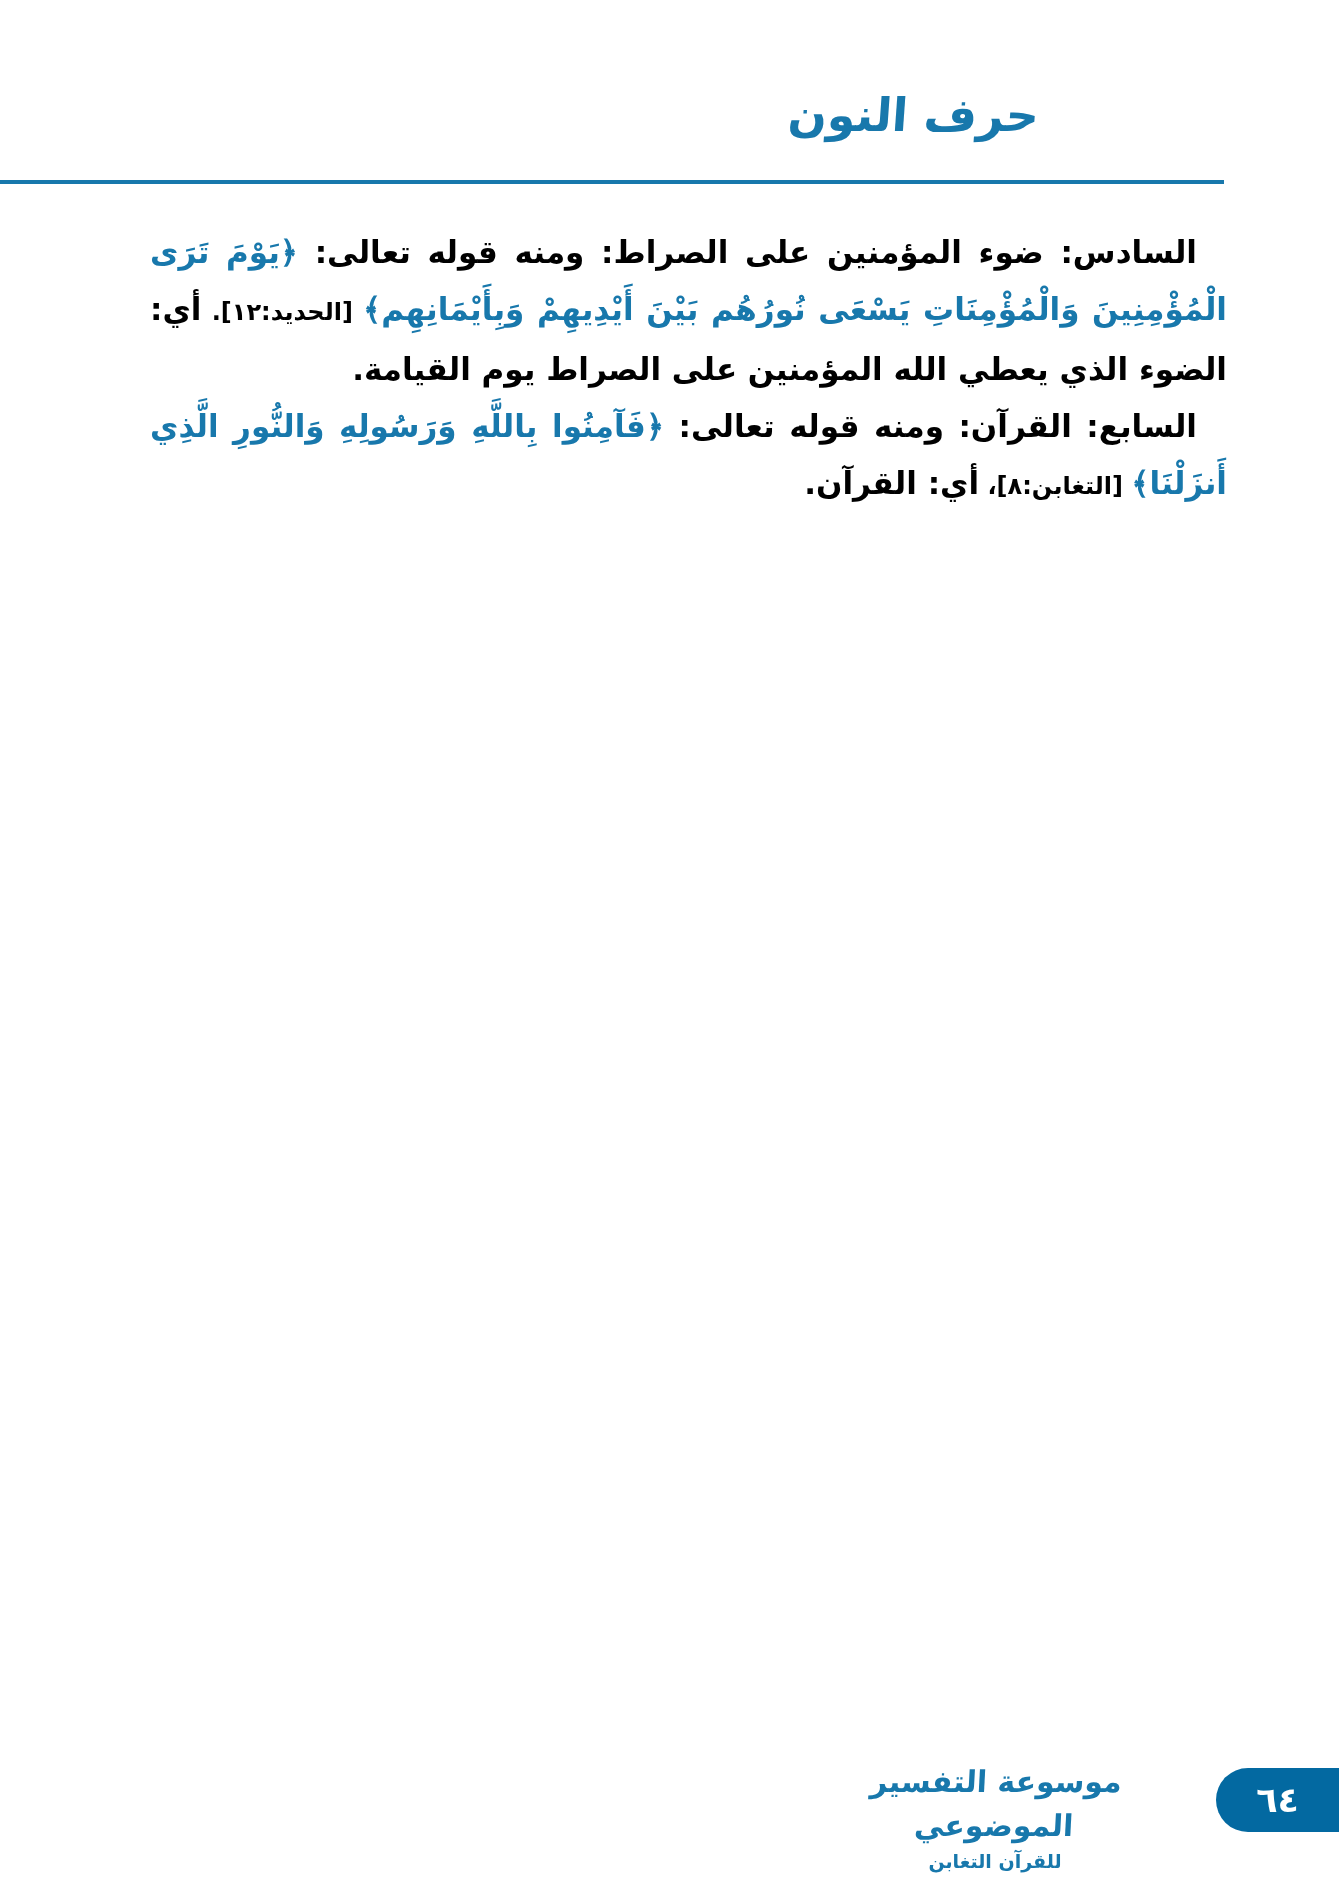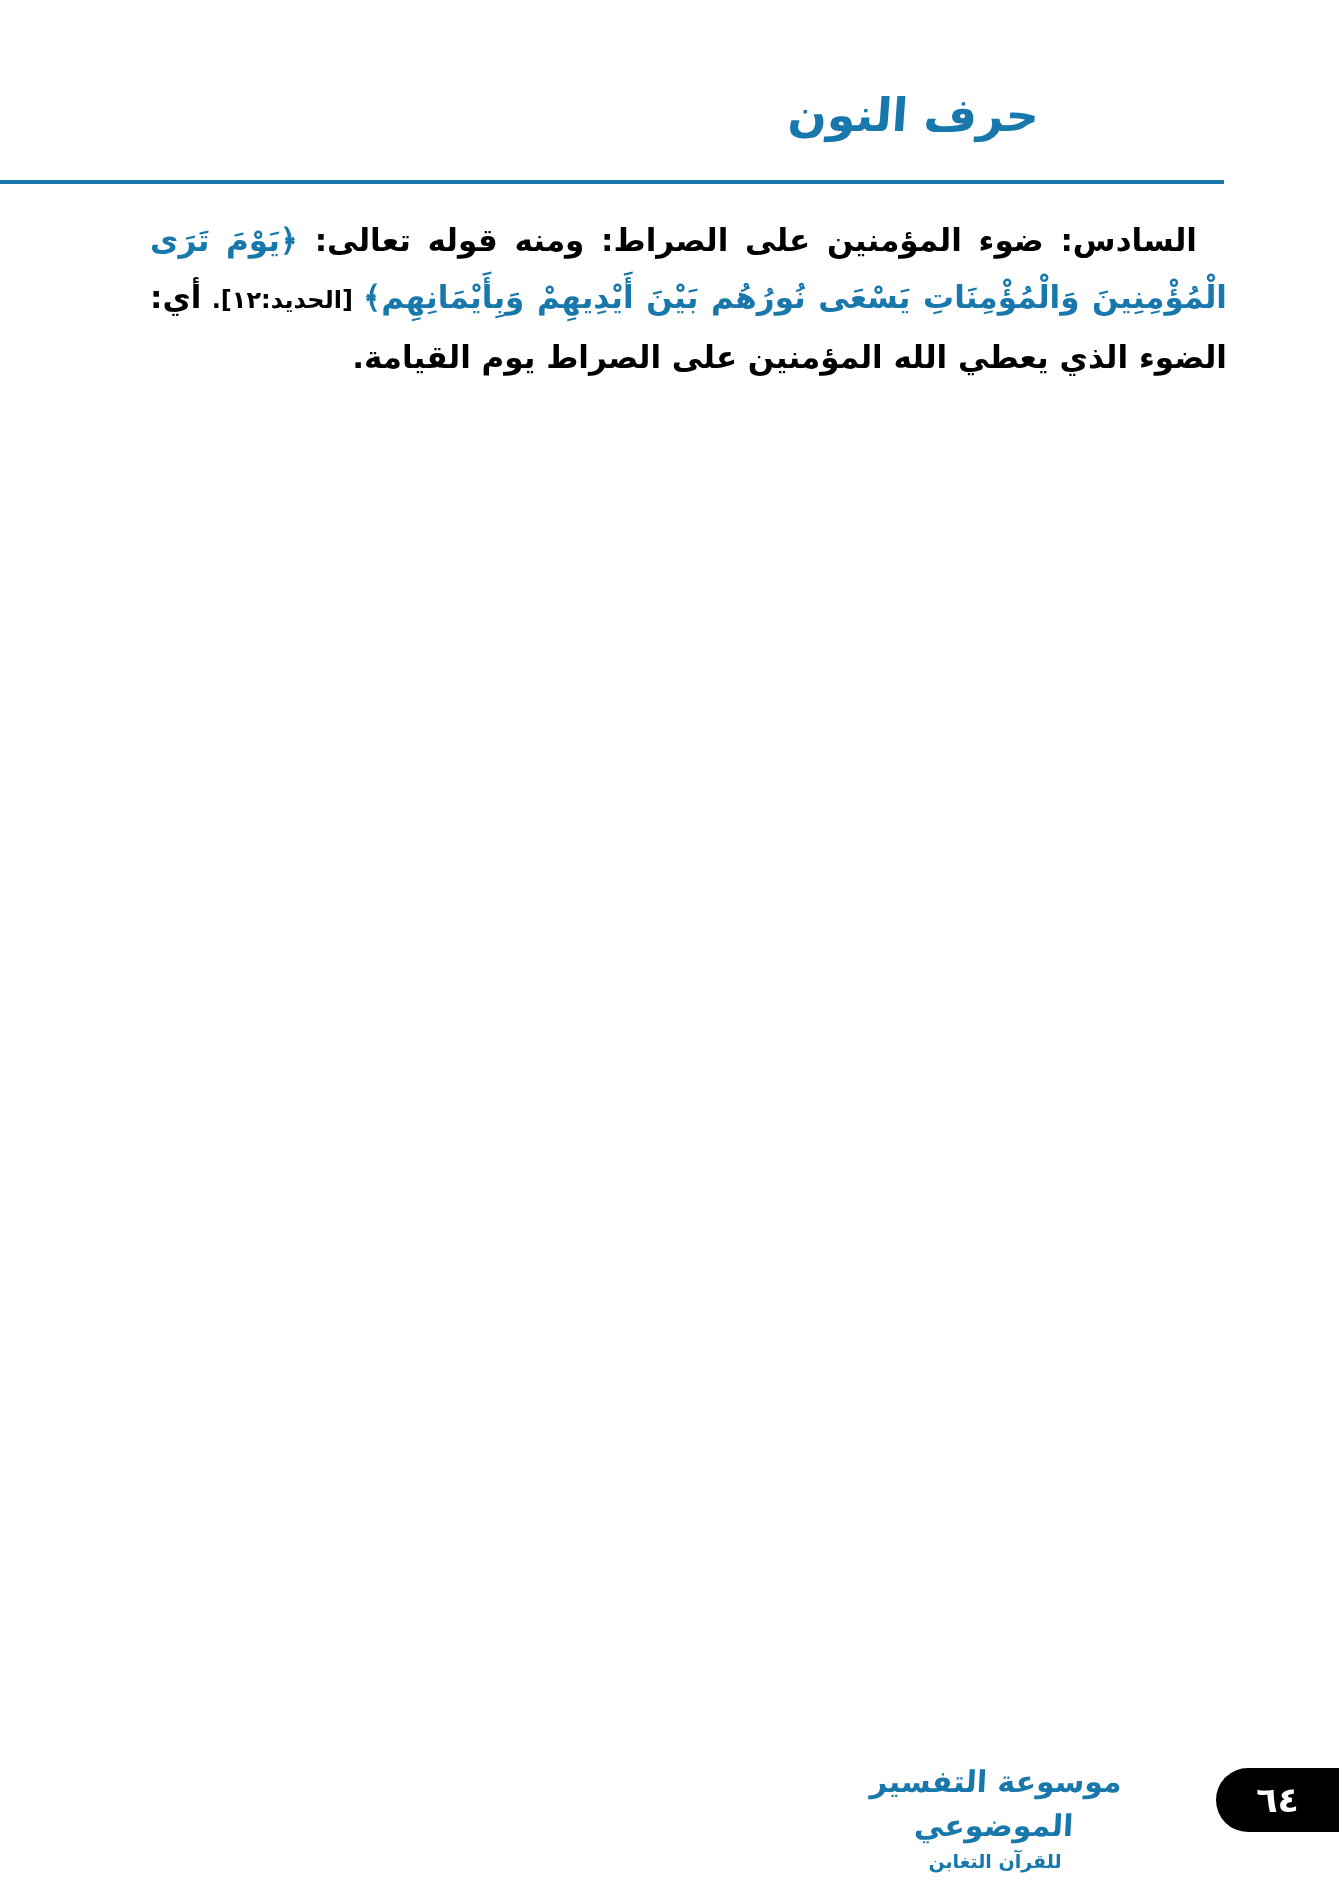--- a/index.html
+++ b/index.html
@@ -29,21 +29,21 @@
     position: absolute;
     top: 180px;
     left: 0;
     width: 1224px;
     height: 4px;
     background: #1878AC;
   }
   
   .page-body {
     position: absolute;
-    top: 212px;
+    top: 224px;
     right: 112px;
     left: 150px;
     direction: rtl;
     text-align: justify;
     font-size: 31px;
     font-weight: bold;
     line-height: 57px;
     color: #000000;
   }
   .para { text-indent: 30px; margin: 0; }
@@ -69,21 +69,21 @@
     font-size: 19px;
     font-weight: bold;
     line-height: 26px;
   }
   .page-badge {
     position: absolute;
     top: 1768px;
     right: 0;
     width: 123px;
     height: 64px;
-    background: #000000;
+    background: #0369a1;
     border-radius: 32px 0 0 32px;
     display: flex;
     align-items: center;
     justify-content: center;
   }
   .page-number {
     color: #ffffff;
     font-size: 35px;
     font-weight: bold;
     direction: rtl;
@@ -93,20 +93,21 @@
 <body>
 
 <div class="page">
 
   <div class="chapter-title">حرف النون</div>
 
   <div class="header-rule"></div>
 
   <div class="page-body">
     <p class="para"><span>السادس: ضوء المؤمنين على الصراط: ومنه قوله تعالى: </span><span class="quran">﴿يَوْمَ تَرَى الْمُؤْمِنِينَ وَالْمُؤْمِنَاتِ يَسْعَى نُورُهُم بَيْنَ أَيْدِيهِمْ وَبِأَيْمَانِهِم﴾</span><span class="ref"> [الحديد:١٢]. </span><span>أي: الضوء الذي يعطي الله المؤمنين على الصراط يوم القيامة.</span></p>
+    <p class="para"><span>السابع: القرآن: ومنه قوله تعالى: </span><span class="quran">﴿فَآمِنُوا بِاللَّهِ وَرَسُولِهِ وَالنُّورِ الَّذِي أَنزَلْنَا﴾</span><span class="ref"> [التغابن:٨]، </span><span>أي: القرآن.</span></p>
   </div>
 
   <div class="publisher-logo">
     <div class="logo-title">موسوعة التفسير الموضوعي</div>
     <div class="logo-subtitle">للقرآن التغابن</div>
   </div>
 
   <div class="page-badge">
     <span class="page-number">٦٤</span>
   </div>

